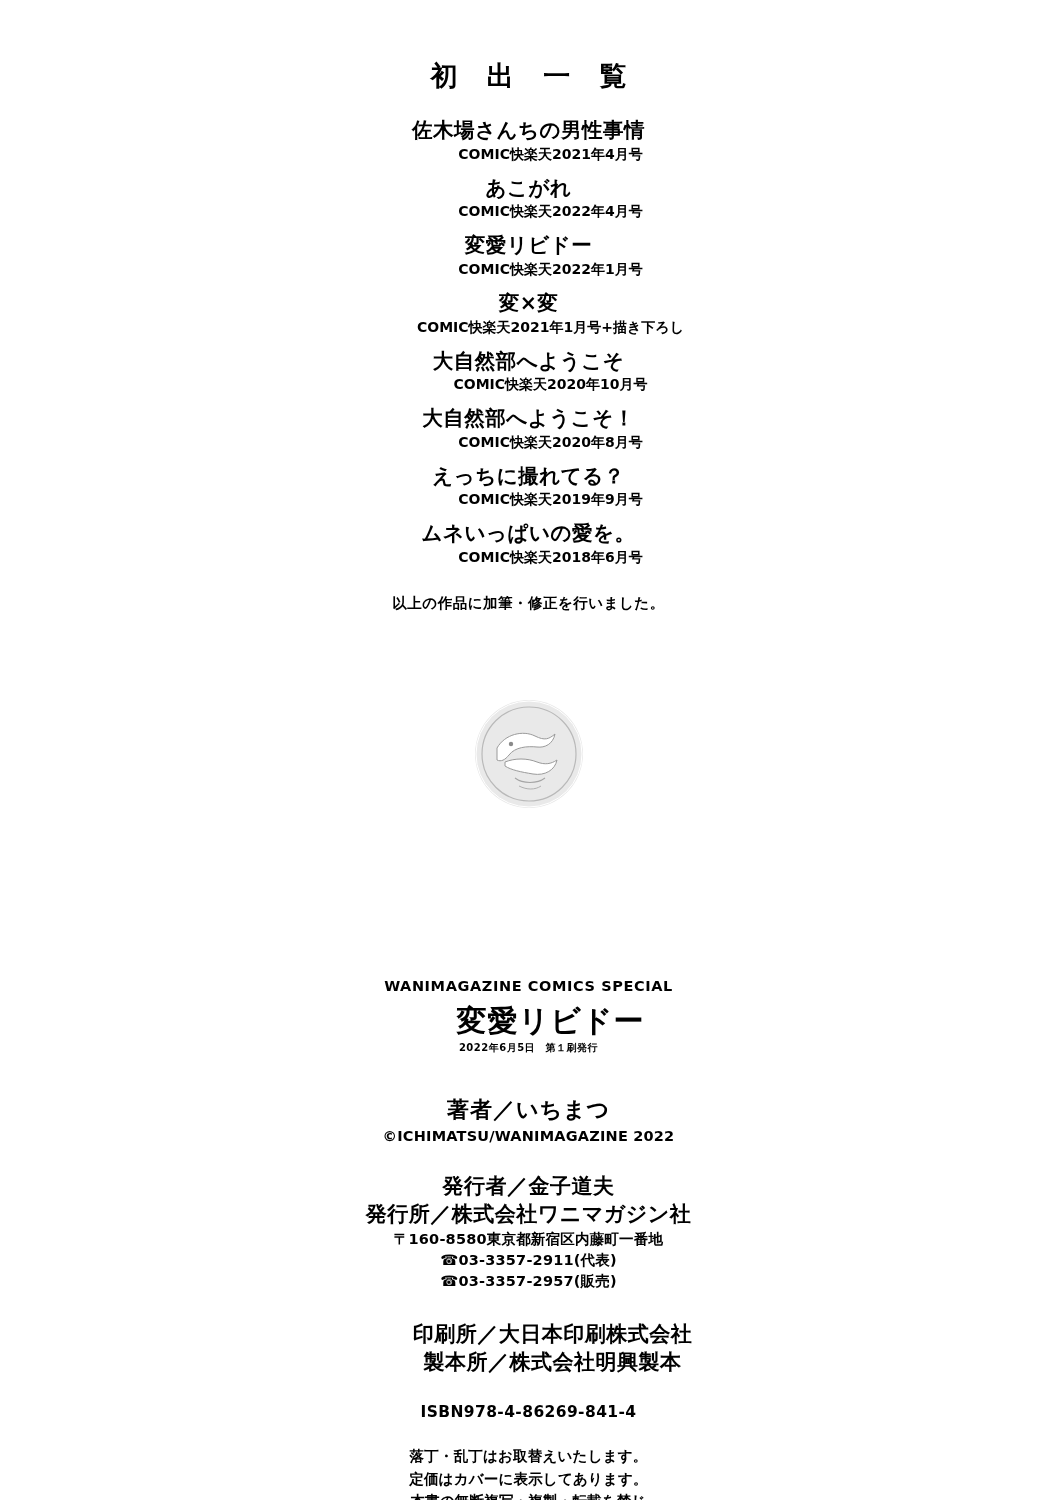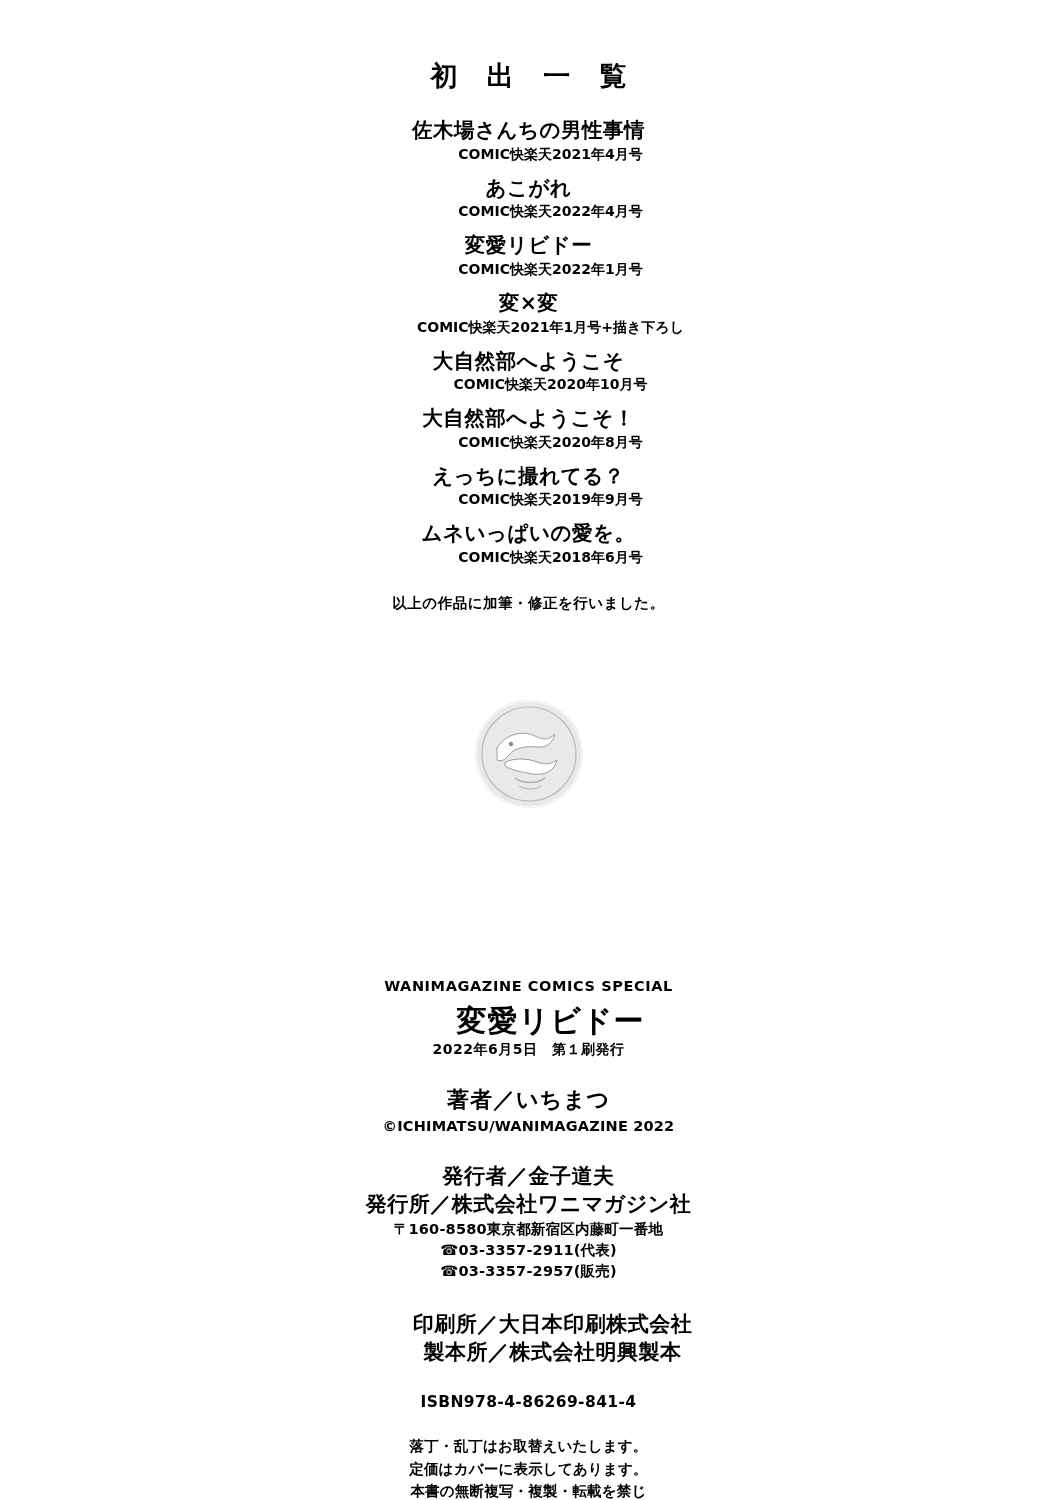--- a/index.html
+++ b/index.html
@@ -93,29 +93,29 @@
   }
   .imprint-booktitle {
     font-size: 30px;
     font-weight: bold;
     letter-spacing: 1px;
     margin-top: 10px;
     line-height: 1.1;
     padding-left: 44px;
   }
   .imprint-date {
-    font-size: 14px;
+    font-size: 10px;
     font-weight: bold;
     margin-top: 4px;
     letter-spacing: 0.5px;
   }
   .imprint-author {
     font-size: 22px;
     font-weight: bold;
-    margin-top: 26px;
+    margin-top: 40px;
     letter-spacing: 1px;
   }
   .imprint-copyright {
     font-size: 14.5px;
     font-weight: bold;
     margin-top: 3px;
     letter-spacing: 0.2px;
   }
   .imprint-pub-line {
     font-size: 21px;

